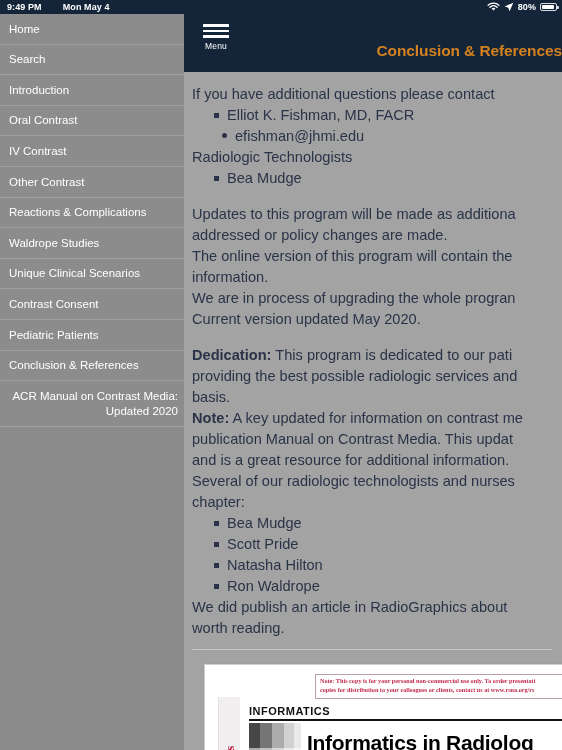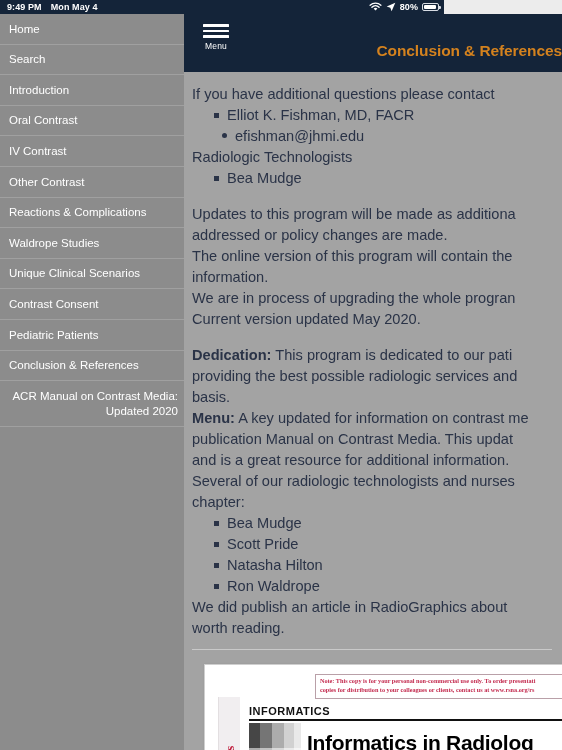--- a/index.html
+++ b/index.html
@@ -6,27 +6,28 @@
   html, body {
     width:562px; height:750px;
     overflow:hidden;
     font-family:"Liberation Sans", sans-serif;
     background:#ececec;
   }
 
   
   .statusbar{
     position:absolute; top:0; left:0;
-    width:444px; height:14px;
+    width:562px; height:14px;
     background:#142439;
     color:#ffffff;
     display:flex; align-items:center;
     font-size:9px; font-weight:bold;
     letter-spacing:.1px;
     z-index:40;
+    gap:12px;
   }
   .sb-time{ margin-left:7px; }
   .sb-date{ margin-left:9px; }
   .sb-right{ margin-left:auto; display:flex; align-items:center; margin-right:5px; gap:4px; }
   .sb-pct{ font-size:9px; font-weight:bold; }
   .ico-wifi, .ico-loc { display:block; }
   .batt{
     width:17px; height:8px;
     border:1px solid #d8dde4; border-radius:2px;
     position:relative; display:block;
@@ -309,21 +310,21 @@
     <div class="para">information.</div>
     <div class="para">We are in process of upgrading the whole progran</div>
     <div class="para">Current version updated May 2020.</div>
 
     <div class="blank"></div>
 
     <div class="para"><b class="lead">Dedication:</b><span> This program is dedicated to our pati</span></div>
     <div class="para">providing the best possible radiologic services and</div>
     <div class="para">basis.</div>
 
-    <div class="para"><b class="lead">Menu:</b><span> A key updated for information on contrast me</span></div>
+    <div class="para"><b class="lead">Note:</b><span> A key updated for information on contrast me</span></div>
     <div class="para">publication Manual on Contrast Media. This updat</div>
     <div class="para">and is a great resource for additional information.</div>
     <div class="para">Several of our radiologic technologists and nurses</div>
     <div class="para">chapter:</div>
 
     <ul class="lvl1">
       <li>Bea Mudge</li>
       <li>Scott Pride</li>
       <li>Natasha Hilton</li>
       <li>Ron Waldrope</li>

